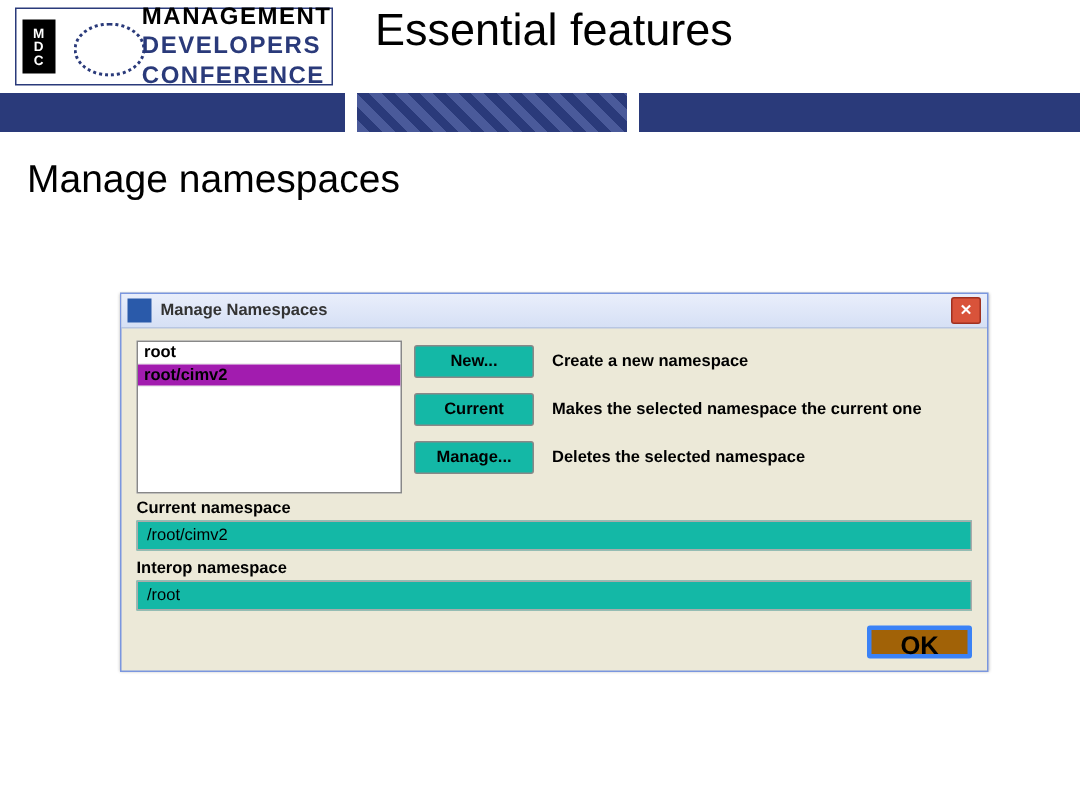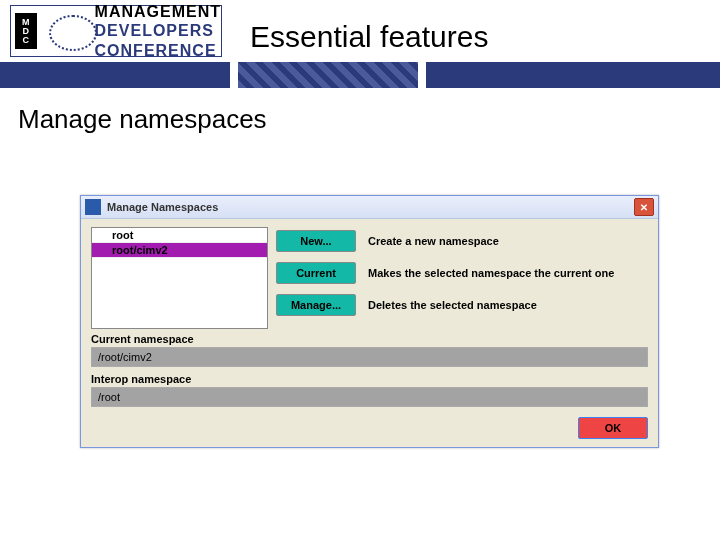--- a/index.html
+++ b/index.html
@@ -3,42 +3,42 @@
 <meta charset="utf-8">
 <style>
 html,body{margin:0;padding:0;width:720px;height:540px;font-family:Arial,Helvetica,sans-serif;background:#fff;overflow:hidden}
 .slide{width:720px;height:540px;position:relative;background:#fff}
 .logo-box{position:absolute;left:10px;top:5px;width:210px;height:50px;border:1px solid #2a3a7a;background:#fff;display:flex;align-items:center}
 .logo-badge{width:26px;height:36px;background:#000;color:#fff;margin:0 4px 0 4px;display:flex;flex-direction:column;align-items:center;justify-content:center;font-size:9px;font-weight:bold;line-height:1}
 .logo-circle{position:relative;width:60px;height:36px;margin-right:4px}
 .logo-circle::before{content:"";position:absolute;left:8px;top:2px;width:44px;height:32px;border:2px dotted #2a3a7a;border-radius:50%}
 .logo-text{display:flex;flex-direction:column;font-size:16px;font-weight:bold;color:#2a3a7a;line-height:1.2;letter-spacing:1px;font-family:Arial,sans-serif}
 .logo-text span:first-child{color:#000}
-.title{position:absolute;left:250px;top:20px;font-size:30px;font-family:Arial,sans-serif}
+.title{position:absolute;left:250px;top:4px;font-size:30px;font-family:Arial,sans-serif}
 .stripe-wrap{position:absolute;left:0;top:62px;width:720px;height:26px;background:#2a3a7a}
 .stripe{position:absolute;left:230px;top:0;width:180px;height:26px;background:repeating-linear-gradient(45deg,#4a5a9a 0 6px,#2a3a7a 6px 12px);border-left:8px solid #fff;border-right:8px solid #fff}
 .subtitle{position:absolute;left:18px;top:104px;font-size:26px}
 .dialog{position:absolute;left:80px;top:195px;width:577px;background:#ece9d8;border:1px solid #7a96df;font-family:Tahoma,Arial,sans-serif;font-size:11px;box-shadow:0 0 2px rgba(0,0,0,.3)}
 .titlebar{height:22px;background:linear-gradient(#e9eefb,#d6e0f5);display:flex;align-items:center;padding:0 4px;border-bottom:1px solid #b8c6e2}
 .titlebar .dicon{width:16px;height:16px;background:#2a5aaa;margin-right:6px;display:inline-block}
 .titlebar .dtitle{font-weight:bold;color:#333;flex:1}
 .closebtn{width:18px;height:16px;background:#d9533a;color:#fff;border:1px solid #a03020;display:flex;align-items:center;justify-content:center;font-size:10px;font-weight:bold;border-radius:2px;cursor:pointer}
 .dbody{padding:8px 10px 6px 10px}
 .toprow{display:flex;align-items:flex-start;gap:8px}
 .listbox{width:175px;height:100px;background:#fff;border:1px solid #888;overflow:auto}
-.listbox div{padding:1px 20px;font-weight:bold;border-bottom:1px solid #eee;font-size:11px}
+.listbox div{padding:1px 4px;font-weight:bold;border-bottom:1px solid #eee;font-size:11px}
 .listbox div.sel{background:#a21caf}
 .actioncol{flex:1}
 .actionrow{display:flex;align-items:center;height:28px;margin-bottom:4px}
 .dbtn{width:80px;height:22px;background:#14b8a6;border:1px solid #888;border-radius:2px;font-size:11px;font-weight:bold;font-family:Tahoma,Arial,sans-serif;cursor:pointer;margin-right:12px}
 .desc{font-weight:bold;font-size:11px}
 .grouplabel{font-weight:bold;font-size:11px;margin-top:4px}
-.readfield{background:#a3a3a3;border:1px solid #aaa;padding:3px 6px;margin:2px 0 6px 0;font-size:11px}
+.readfield{background:#14b8a6;border:1px solid #aaa;padding:3px 6px;margin:2px 0 6px 0;font-size:11px}
 .okrow{text-align:right;padding:4px 0 2px 0}
-.okbtn{width:70px;height:22px;background:#ef4444;border:1px solid #3b82f6;border-radius:2px;font-size:11px;font-weight:bold;cursor:pointer}
+.okbtn{width:70px;height:22px;background:#a16207;border:3px solid #3b82f6;border-radius:2px;font-size:17px;font-weight:bold;cursor:pointer}
 </style>
 </head>
 <body>
 <div class="slide">
   <div class="logo-box">
     <div class="logo-badge">
         <span>M</span>
         <span>D</span>
         <span>C</span>
       </div>

